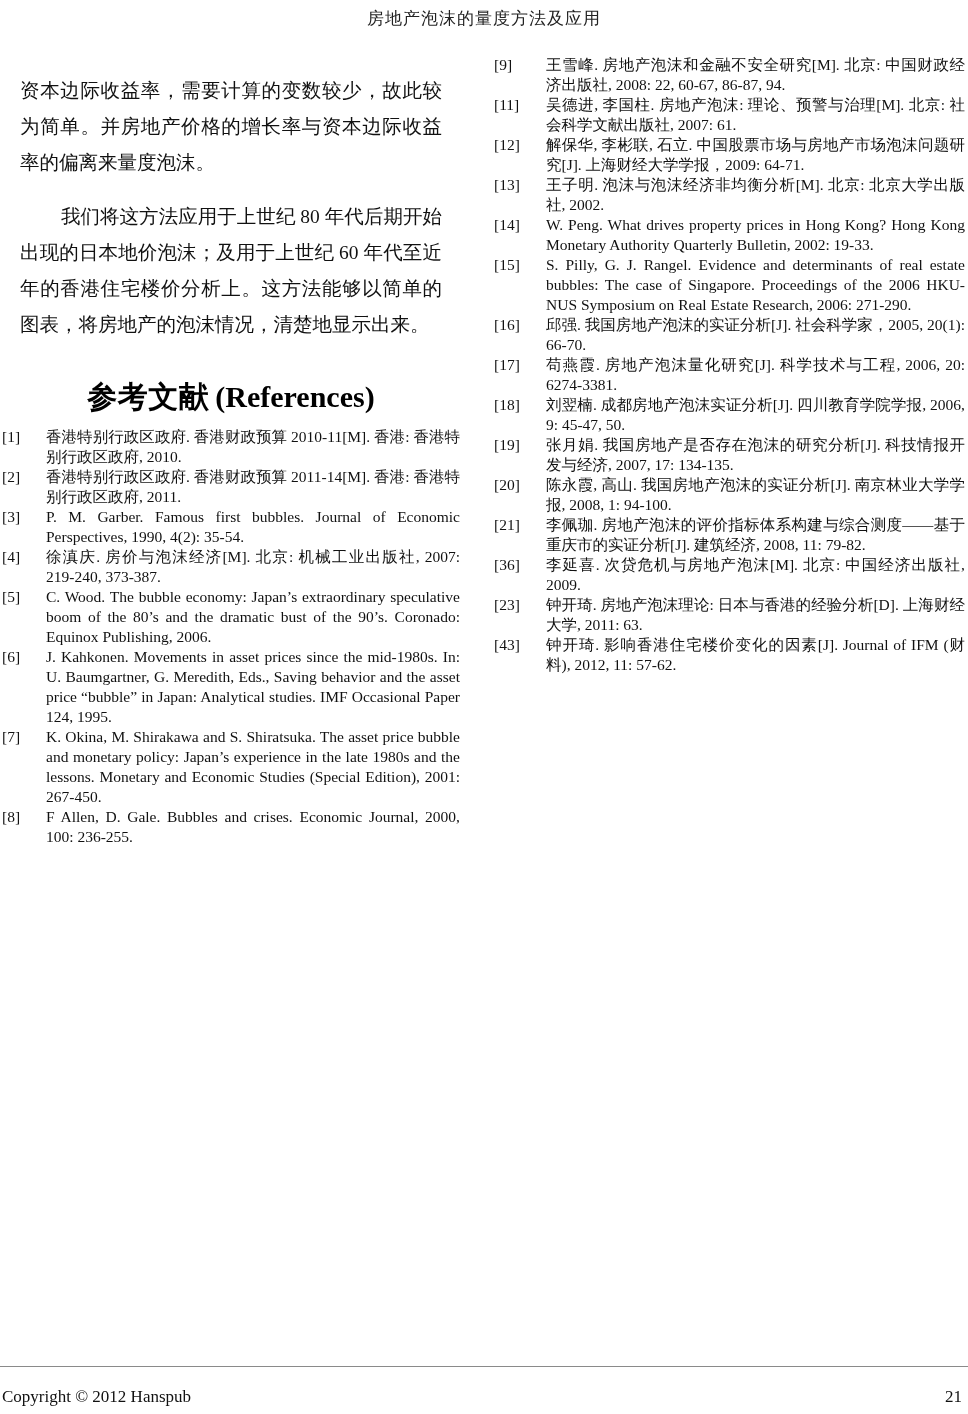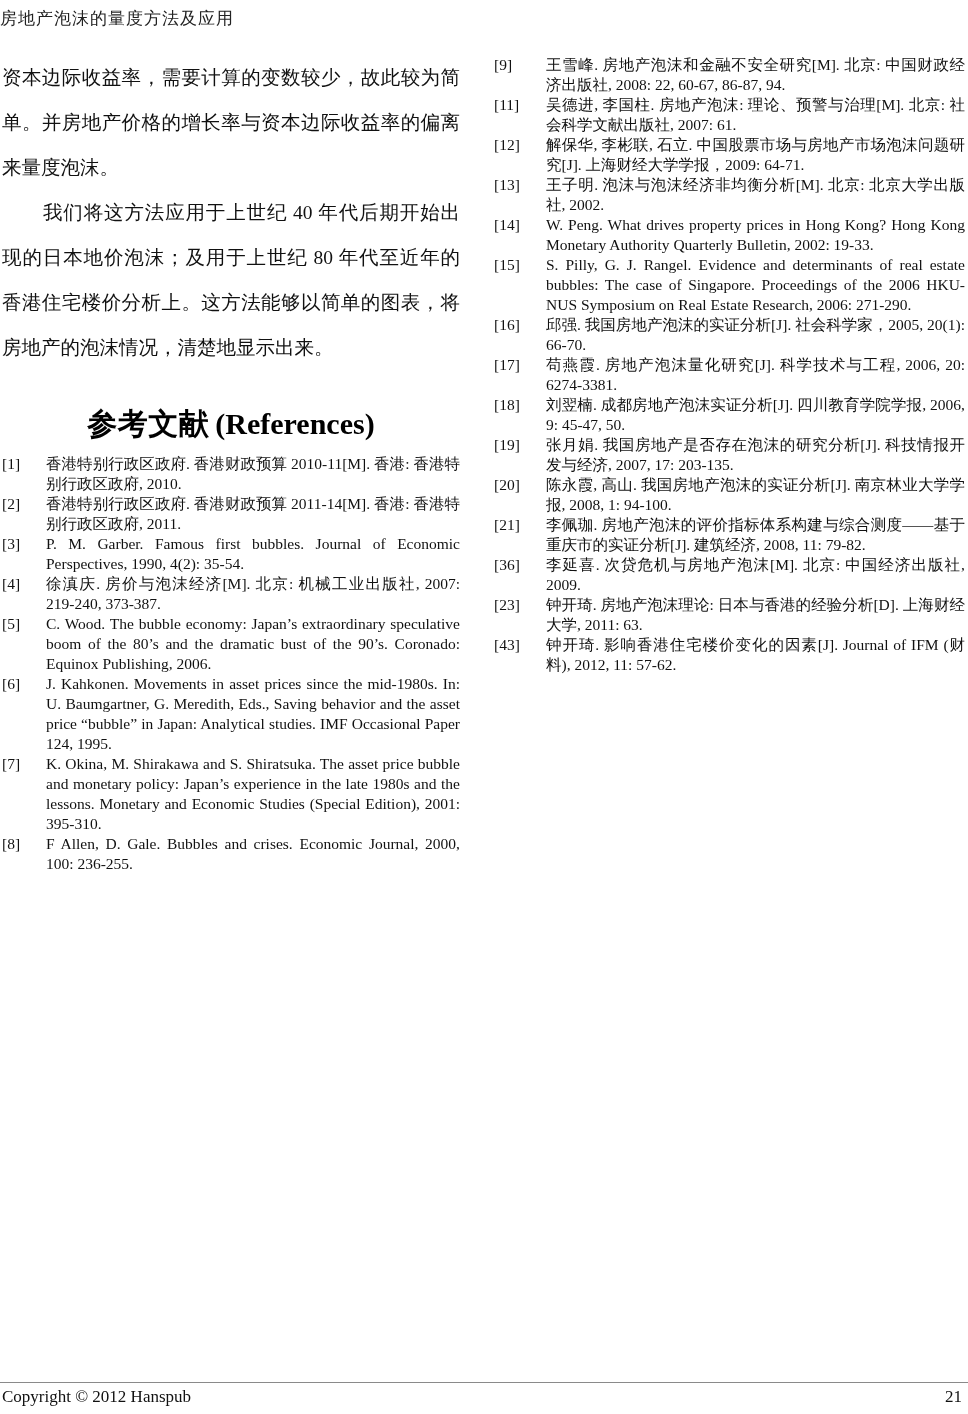--- a/index.html
+++ b/index.html
@@ -12,39 +12,39 @@
     -webkit-font-smoothing: antialiased;
   }
   .page { width: 100%; height: 100%; position: relative; }
 
   .page-header {
     padding-top: 7px;
     height: 48px;
     box-sizing: border-box;
   }
   .running-title {
-    text-align: left;
+    text-align: center;
     font-size: 17px;
     letter-spacing: 1px;
     color: #222;
   }
 
   .columns {
     display: flex;
     gap: 34px;
     padding: 0 3px 0 2px;
     margin-top: 7px;
   }
   .col-left { width: 458px; flex: 0 0 458px; }
   .col-right { flex: 1; min-width: 0; }
 
   .intro-p {
-    margin: 0;
+    margin: 18px;
     font-size: 19.5px;
-    line-height: 45px;
+    line-height: 36px;
     text-align: justify;
     text-justify: inter-ideograph;
     color: #111;
   }
   .intro-p + .intro-p { text-indent: 2.1em; }
 
   .refs-heading {
     margin: 40px 0 16px 0;
     font-size: 30px;
     line-height: 28px;
@@ -61,21 +61,21 @@
   .refs-right .ref-label { flex-basis: 52px; }
   .ref-text {
     flex: 1; min-width: 0;
     text-align: justify;
     text-justify: inter-ideograph;
   }
 
   .page-footer {
     position: absolute;
     left: 0; right: 0; bottom: 0;
-    height: 32px;
+    height: 48px;
     border-top: 1px solid #8a8a8a;
     display: flex;
     justify-content: space-between;
     align-items: flex-end;
     padding: 0 6px 7px 2px;
     box-sizing: border-box;
     font-size: 17px;
     color: #111;
   }
 </style>
@@ -87,21 +87,21 @@
   <header class="page-header">
     <div class="running-title">房地产泡沫的量度方法及应用</div>
   </header>
 
   <div class="columns">
 
     <div class="col col-left">
       <div class="intro" id="intro">
   <p class="intro-p">资本边际收益率，需要计算的变数较少，故此较为简单。并房地产价格的增长率与资本边际收益率的偏离来量度泡沫。</p>
 
-  <p class="intro-p">我们将这方法应用于上世纪 40 年代后期开始出现的日本地价泡沫；及用于上世纪 80 年代至近年的香港住宅楼价分析上。这方法能够以简单的图表，将房地产的泡沫情况，清楚地显示出来。</p>
+  <p class="intro-p">我们将这方法应用于上世纪 80 年代后期开始出现的日本地价泡沫；及用于上世纪 60 年代至近年的香港住宅楼价分析上。这方法能够以简单的图表，将房地产的泡沫情况，清楚地显示出来。</p>
 </div>
 
       <h2 class="refs-heading"><span>参考文献</span><span class="heading-en">(References)</span></h2>
 
       <div class="refs refs-left" id="refs-left">
   <div class="ref">
     <span class="ref-label">[1]</span>
     <span class="ref-text">香港特别行政区政府. 香港财政预算 2010-11[M]. 香港: 香港特别行政区政府, 2010.</span>
   </div>
 
@@ -125,21 +125,21 @@
     <span class="ref-text">C. Wood. The bubble economy: Japan’s extraordinary speculative boom of the 80’s and the dramatic bust of the 90’s. Coronado: Equinox Publishing, 2006.</span>
   </div>
 
   <div class="ref">
     <span class="ref-label">[6]</span>
     <span class="ref-text">J. Kahkonen. Movements in asset prices since the mid-1980s. In: U. Baumgartner, G. Meredith, Eds., Saving behavior and the asset price “bubble” in Japan: Analytical studies. IMF Occasional Paper 124, 1995.</span>
   </div>
 
   <div class="ref">
     <span class="ref-label">[7]</span>
-    <span class="ref-text">K. Okina, M. Shirakawa and S. Shiratsuka. The asset price bubble and monetary policy: Japan’s experience in the late 1980s and the lessons. Monetary and Economic Studies (Special Edition), 2001: 395-310.</span>
+    <span class="ref-text">K. Okina, M. Shirakawa and S. Shiratsuka. The asset price bubble and monetary policy: Japan’s experience in the late 1980s and the lessons. Monetary and Economic Studies (Special Edition), 2001: 267-450.</span>
   </div>
 
   <div class="ref">
     <span class="ref-label">[8]</span>
     <span class="ref-text">F Allen, D. Gale. Bubbles and crises. Economic Journal, 2000, 100: 236-255.</span>
   </div>
 </div>
     </div>
 
     <div class="col col-right">
@@ -185,21 +185,21 @@
     <span class="ref-text">苟燕霞. 房地产泡沫量化研究[J]. 科学技术与工程, 2006, 20: 6274-3381.</span>
   </div>
 
   <div class="ref">
     <span class="ref-label">[18]</span>
     <span class="ref-text">刘翌楠. 成都房地产泡沫实证分析[J]. 四川教育学院学报, 2006, 9: 45-47, 50.</span>
   </div>
 
   <div class="ref">
     <span class="ref-label">[19]</span>
-    <span class="ref-text">张月娟. 我国房地产是否存在泡沫的研究分析[J]. 科技情报开发与经济, 2007, 17: 203-135.</span>
+    <span class="ref-text">张月娟. 我国房地产是否存在泡沫的研究分析[J]. 科技情报开发与经济, 2007, 17: 134-135.</span>
   </div>
 
   <div class="ref">
     <span class="ref-label">[20]</span>
     <span class="ref-text">陈永霞, 高山. 我国房地产泡沫的实证分析[J]. 南京林业大学学报, 2008, 1: 94-100.</span>
   </div>
 
   <div class="ref">
     <span class="ref-label">[21]</span>
     <span class="ref-text">李佩珈. 房地产泡沫的评价指标体系构建与综合测度——基于重庆市的实证分析[J]. 建筑经济, 2008, 11: 79-82.</span>

